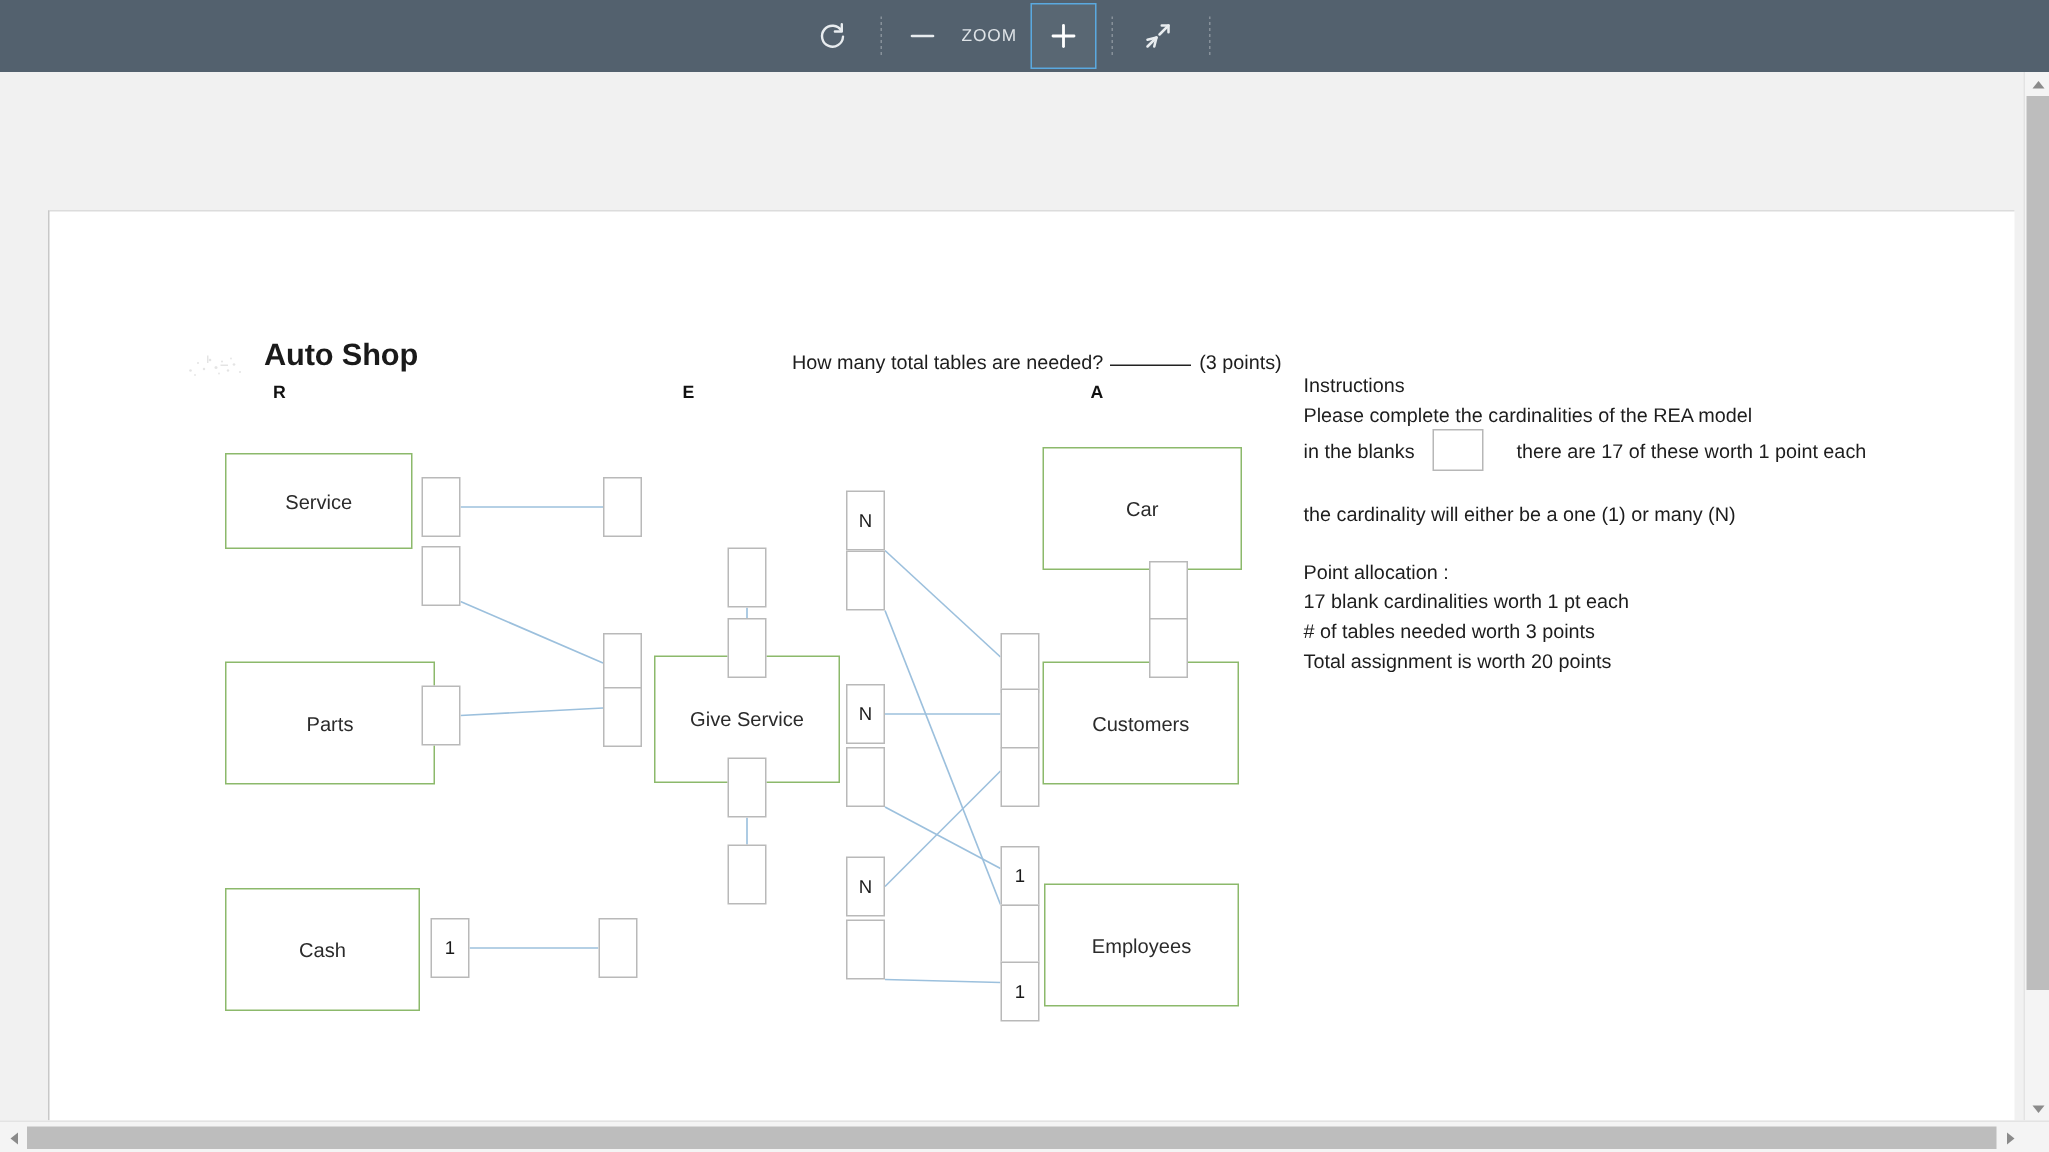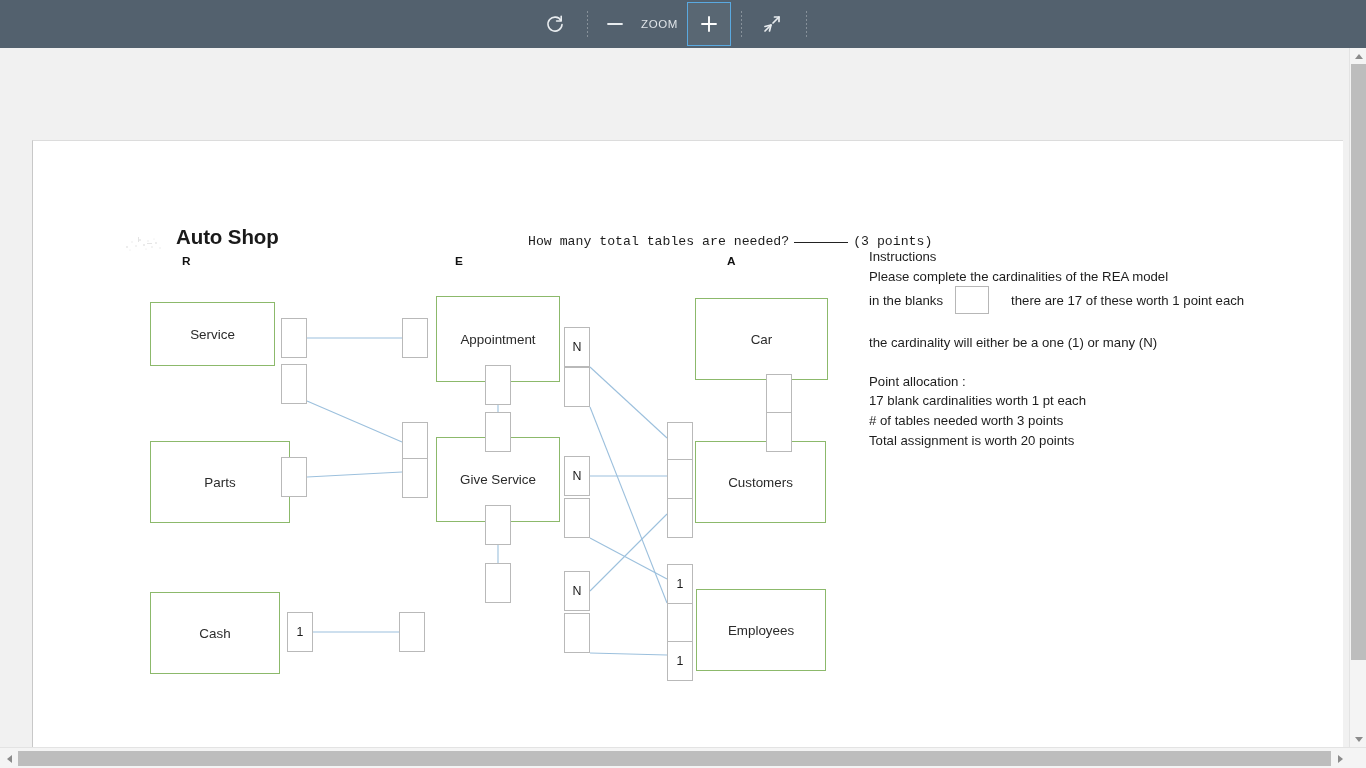--- a/index.html
+++ b/index.html
@@ -117,21 +117,21 @@
   }
 
   #doc-title {
     position: absolute; left: 143px; top: 84px;
     font-size: 20.5px; font-weight: bold; color: #1a1a1a;
     letter-spacing: -0.1px; white-space: nowrap;
   }
 
   #tables-question {
     position: absolute; left: 495px; top: 93px;
-    font-size: 13.2px; color: #1d1d1d; white-space: nowrap; font-family: Liberation Mono, monospace;
+    font-size: 13.2px; color: #1d1d1d; white-space: nowrap;
   }
   #tables-question .blank-line {
     display: inline-block; width: 54px;
     border-bottom: 1.4px solid #222;
     margin: 0 5px; vertical-align: 2px;
   }
 
   .col-header {
     position: absolute; top: 113px;
     font-size: 11.8px; font-weight: bold; color: #111;
@@ -291,23 +291,20 @@
             <path d="M 746,253 L 746,271" stroke="#9cc0dd" stroke-width="1.1" fill="none"></path>
           </svg>
       <div class="entity" style="left: 117px; top: 161px; width: 125px; height: 64px;">
             <span>Service</span>
           </div>
           <div class="entity" style="left: 117px; top: 300px; width: 140px; height: 82px;">
             <span>Parts</span>
           </div>
           <div class="entity" style="left: 117px; top: 451px; width: 130px; height: 82px;">
             <span>Cash</span>
-          </div>
-          <div class="entity" style="left: 403px; top: 155px; width: 124px; height: 86px;">
-            <span>Appointment</span>
           </div>
           <div class="entity" style="left: 403px; top: 296px; width: 124px; height: 85px;">
             <span>Give Service</span>
           </div>
           <div class="entity" style="left: 662px; top: 157px; width: 133px; height: 82px;">
             <span>Car</span>
           </div>
           <div class="entity" style="left: 662px; top: 300px; width: 131px; height: 82px;">
             <span>Customers</span>
           </div>

